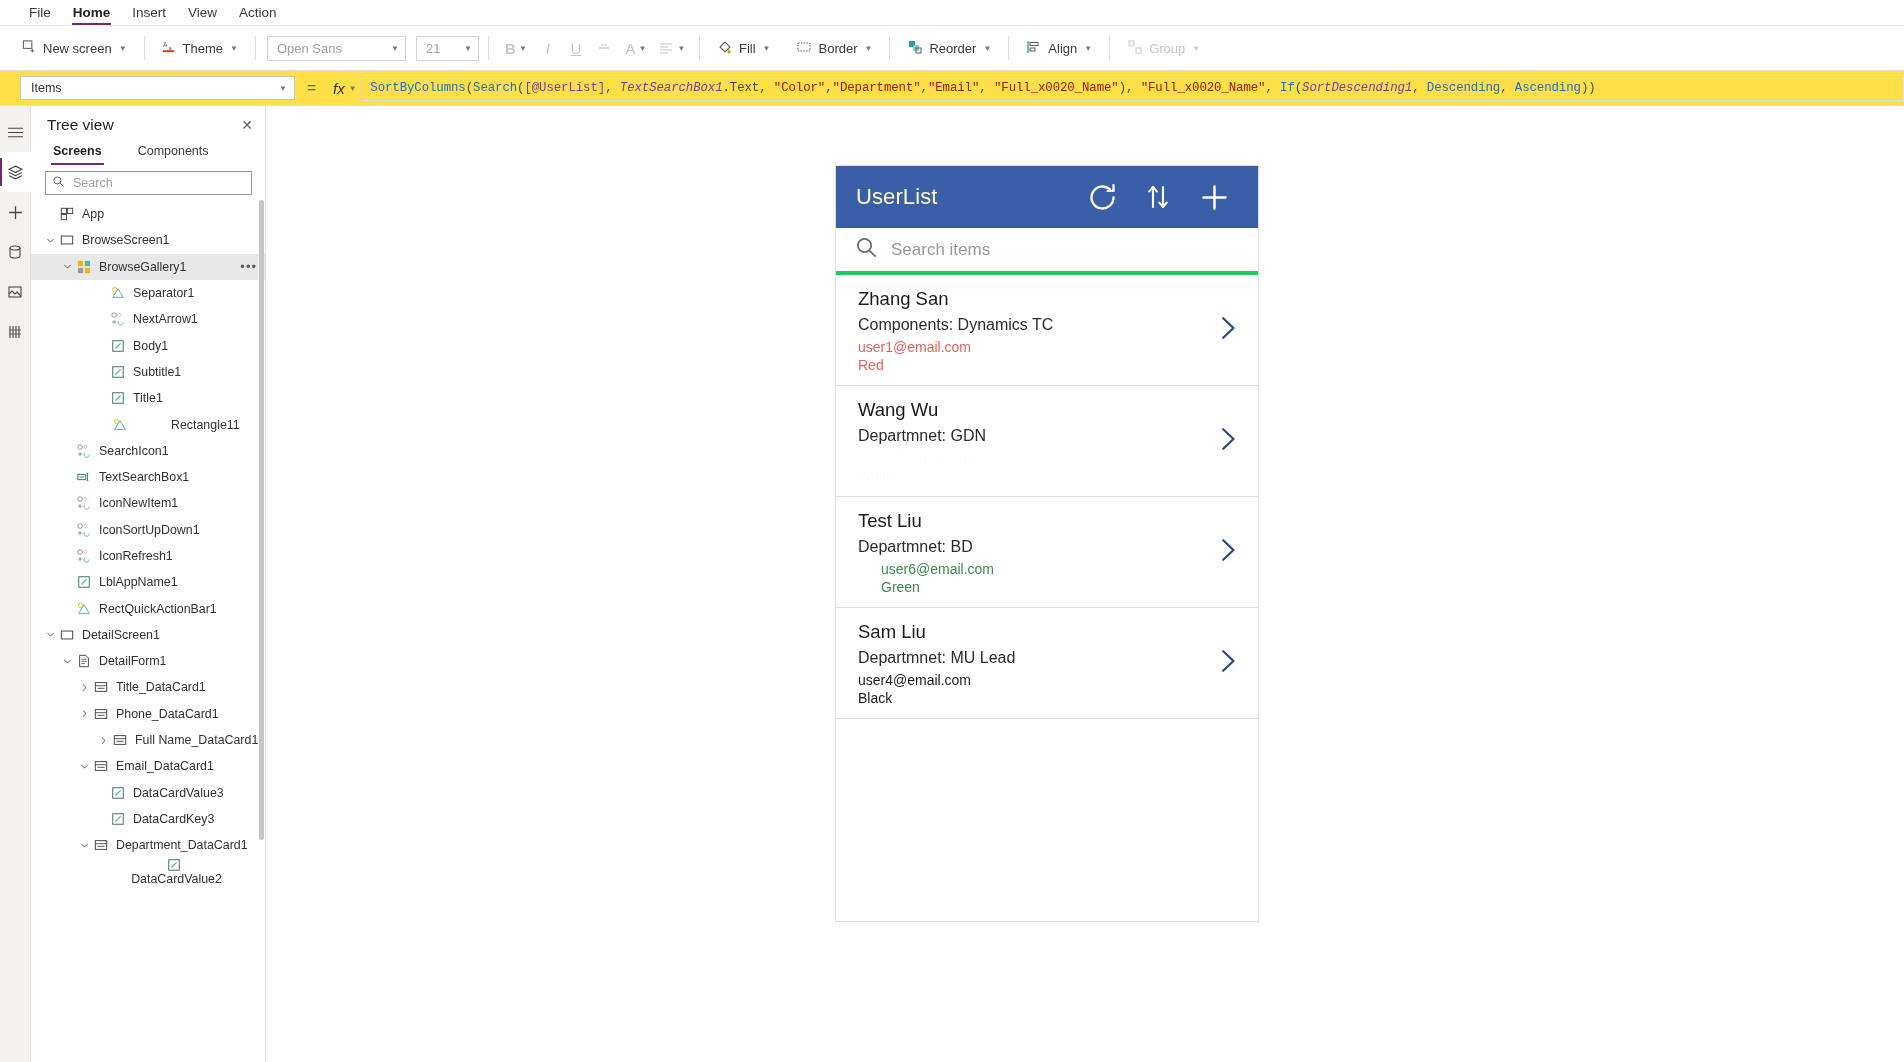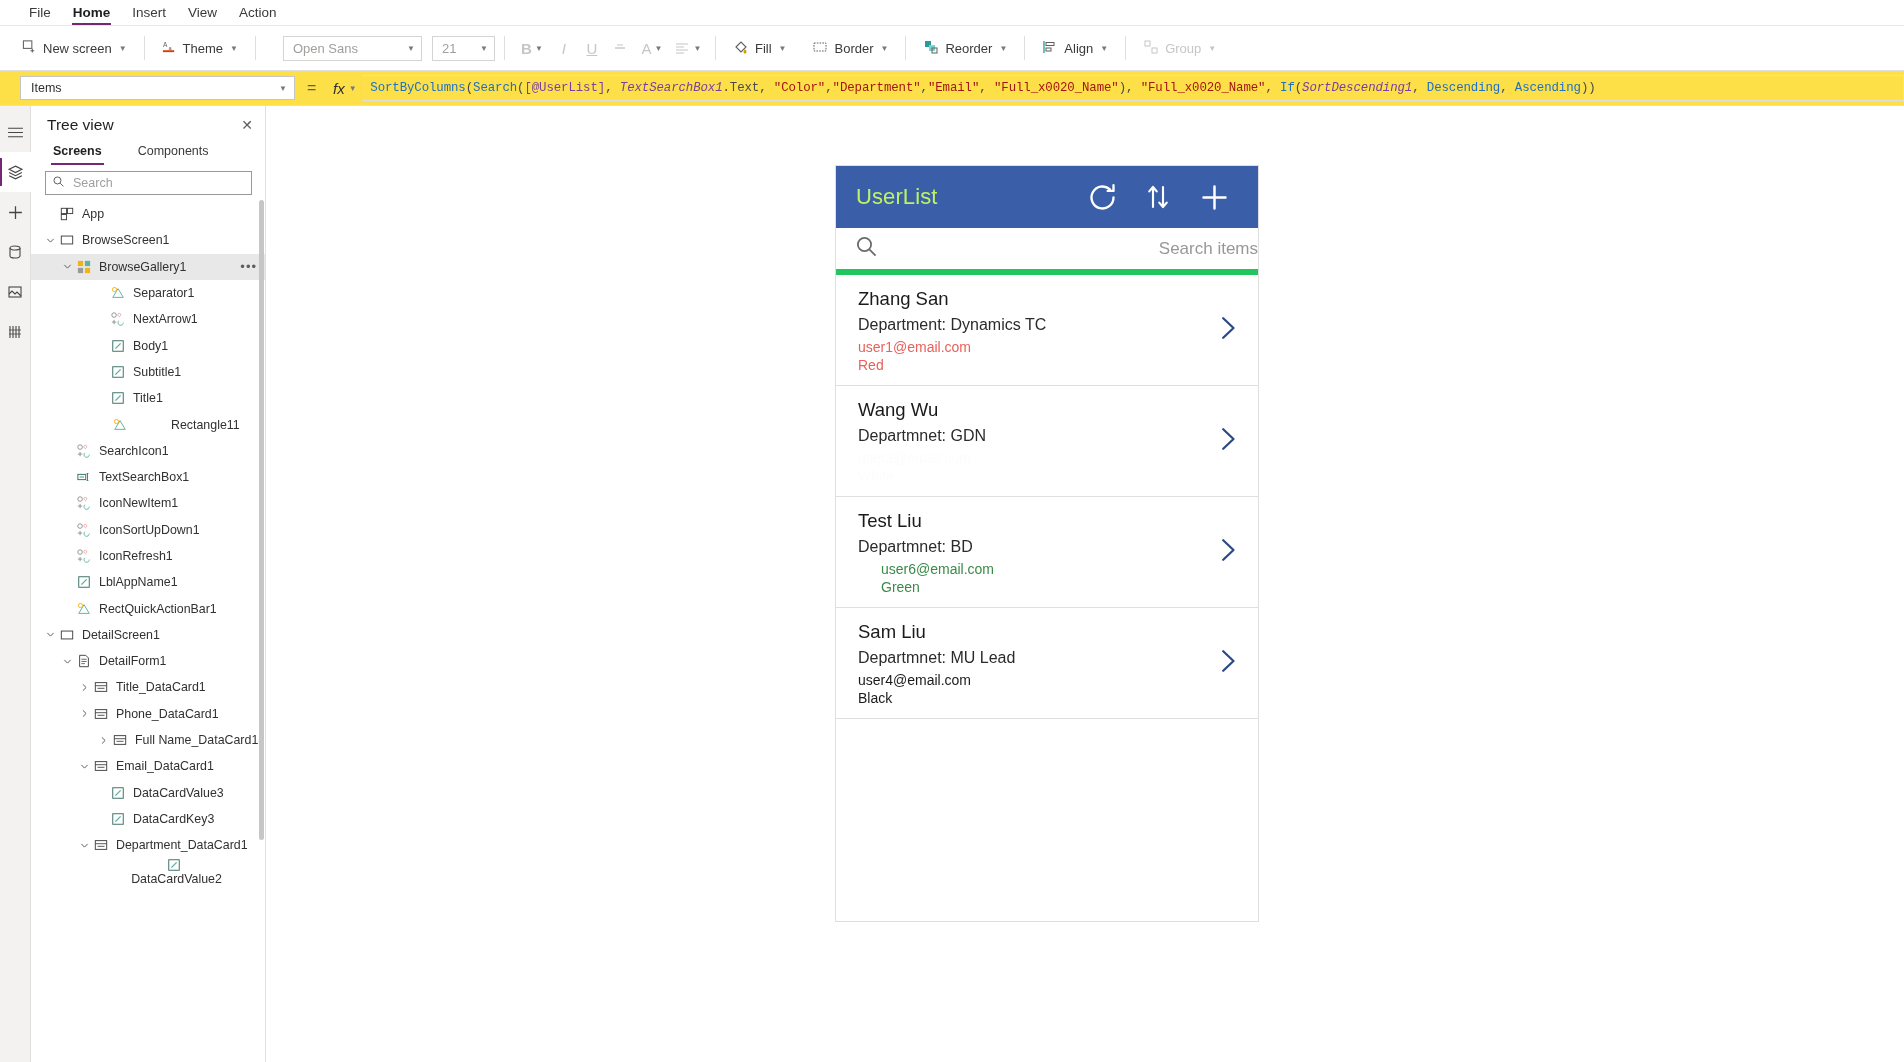--- a/index.html
+++ b/index.html
@@ -76,21 +76,21 @@
     border: 1px solid #d6d4d2;
     display: flex;
     align-items: center;
     justify-content: space-between;
     padding: 0 6px 0 9px;
     font-size: 13px;
     color: #a19f9d;
     background: #fff;
     cursor: pointer;
   }
-  .font-select { width: 139px; margin-left: 18px; }
+  .font-select { width: 139px; margin-left: 2px; }
   .size-select { width: 63px; margin-left: 10px; }
 
   .fmt-btn {
     width: 28px; height: 28px;
     display: flex; align-items: center; justify-content: center;
     font-size: 15px; color: #c8c6c4; cursor: default;
   }
   .fmt-btn.withchev { width: 36px; gap: 2px; }
 
   
@@ -292,40 +292,39 @@
   }
   .app-header {
     height: 62px;
     background: #3a5fa8;
     display: flex;
     align-items: center;
     padding: 0 16px 0 20px;
     gap: 0;
   }
   .app-title {
-    color: #bef264;
+    color: #fef9c3;
     font-size: 22px;
     flex: 1;
     letter-spacing: 0.1px;
   }
   .app-icon {
     width: 56px; height: 52px;
     display: flex; align-items: center; justify-content: center;
     color: #ffffff;
     cursor: pointer;
   }
   .search-row {
     height: 47px;
     display: flex;
     align-items: center;
     padding-left: 19px;
     gap: 13px;
-    border-bottom: 6px solid #22c55e;
+    border-bottom: 4px solid #22c55e;
     background: #fff;
-    justify-content: space-between;
   }
   .search-ph { font-size: 17px; color: #9a9896; }
 
   .gitem {
     height: 111px;
     padding: 13px 0 0 22px;
     border-bottom: 1px solid #dfdfdf;
     position: relative;
     background: #fff;
   }
@@ -907,21 +906,21 @@
               <circle cx="6.6" cy="6.6" r="4.6" fill="none" stroke="#6b6b6b" stroke-width="1.25"></circle>
               <path d="M10.1 10.1l4.2 4.2" stroke="#6b6b6b" stroke-width="1.25"></path>
             </svg>
         </span>
         <span class="search-ph">Search items</span>
       </div>
 
       <div id="gallery">
           <div class="gitem">
             <div class="g-title">Zhang San</div>
-            <div class="g-sub">Department: Dynamics TC</div>
+            <div class="g-sub">Components: Dynamics TC</div>
             <div class="g-body" style="color: rgb(232, 97, 90);">
               <div>user1@email.com</div>
               <div>Red</div>
             </div>
             <div class="g-arrow"><svg width="26" height="30" viewBox="0 0 24 24">
                 <path d="M8.5 3L18 12l-9.5 9" fill="none" stroke="#2b4a85" stroke-width="2.1" stroke-linecap="round" stroke-linejoin="round"></path>
               </svg></div>
           </div>
           <div class="gitem">
             <div class="g-title">Wang Wu</div>

